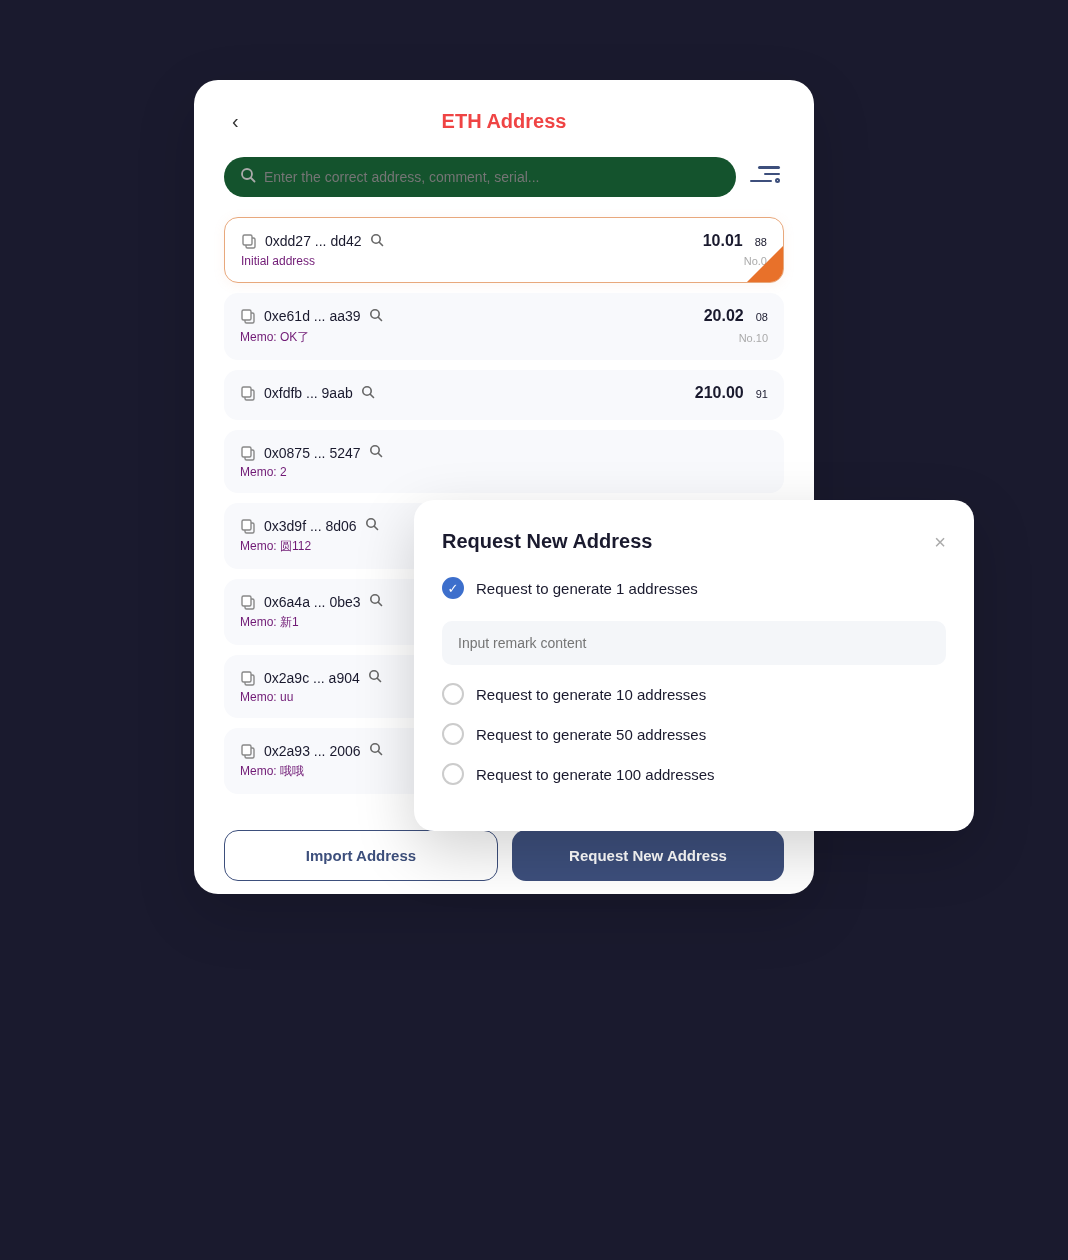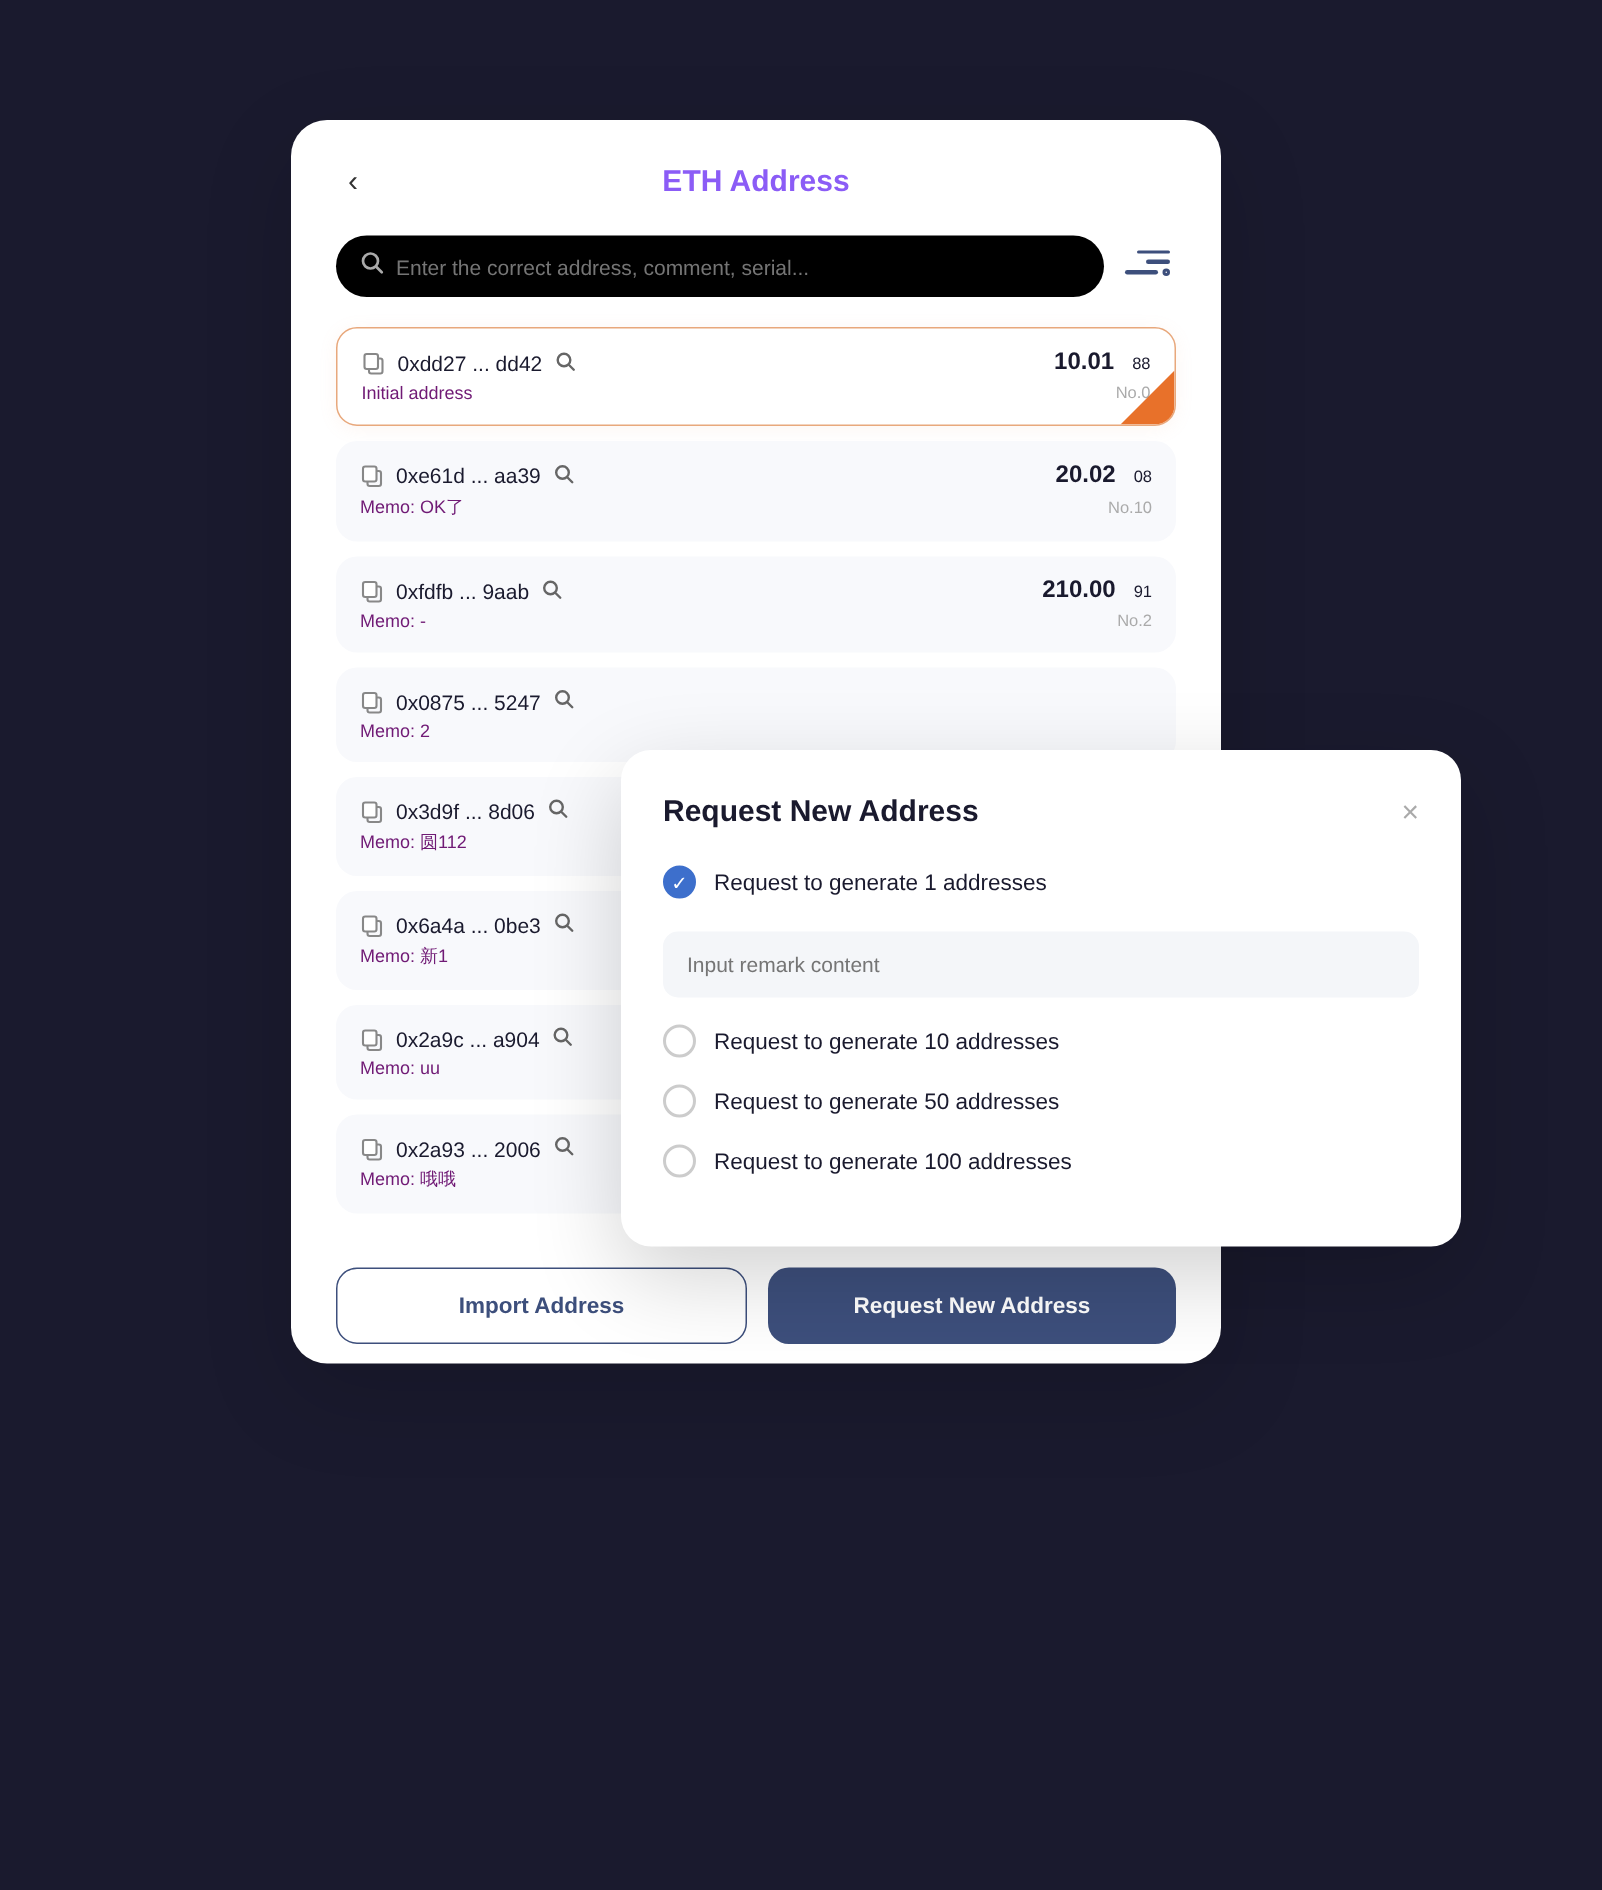--- a/index.html
+++ b/index.html
@@ -49,34 +49,34 @@
       border: none;
       cursor: pointer;
       font-size: 20px;
       color: #333;
       padding: 4px 8px;
     }
 
     .header-title {
       font-size: 20px;
       font-weight: 600;
-      color: #8b5cf6;
+      color: #ef4444;
     }
 
     
     .search-row {
       display: flex;
       align-items: center;
       gap: 12px;
       margin-bottom: 20px;
     }
 
     .search-input-wrap {
       flex: 1;
-      background: #000000;
+      background: #14532d;
       border-radius: 24px;
       display: flex;
       padding: 10px 16px;
       gap: 8px;
     }
 
     .search-icon-svg {
       color: #aaa;
       font-size: 16px;
     }
@@ -435,24 +435,20 @@
               <circle cx="6" cy="6" r="4.2" stroke="#666" stroke-width="1.6"></circle>
               <line x1="9.5" y1="9.5" x2="12.5" y2="12.5" stroke="#666" stroke-width="1.6" stroke-linecap="round"></line>
             </svg>
           </span>
         </div>
         <div class="amount-wrap">
         <span class="amount-main">210.00</span>
         <span class="amount-small">91</span>
       </div>
       </div>
-      <div class="address-bottom">
-        <span class="memo-text">Memo: -</span>
-        <span class="no-text">No.2</span>
-      </div>
 
     </div>
         <div class="address-item">
       <div class="address-top">
         <div class="address-left">
           <span class="copy-icon">
             <svg width="16" height="16" viewBox="0 0 16 16" fill="none">
               <rect x="5" y="5" width="9" height="10" rx="1.5" stroke="#888" stroke-width="1.4"></rect>
               <rect x="2" y="2" width="9" height="10" rx="1.5" fill="white" stroke="#888" stroke-width="1.4"></rect>
             </svg>

